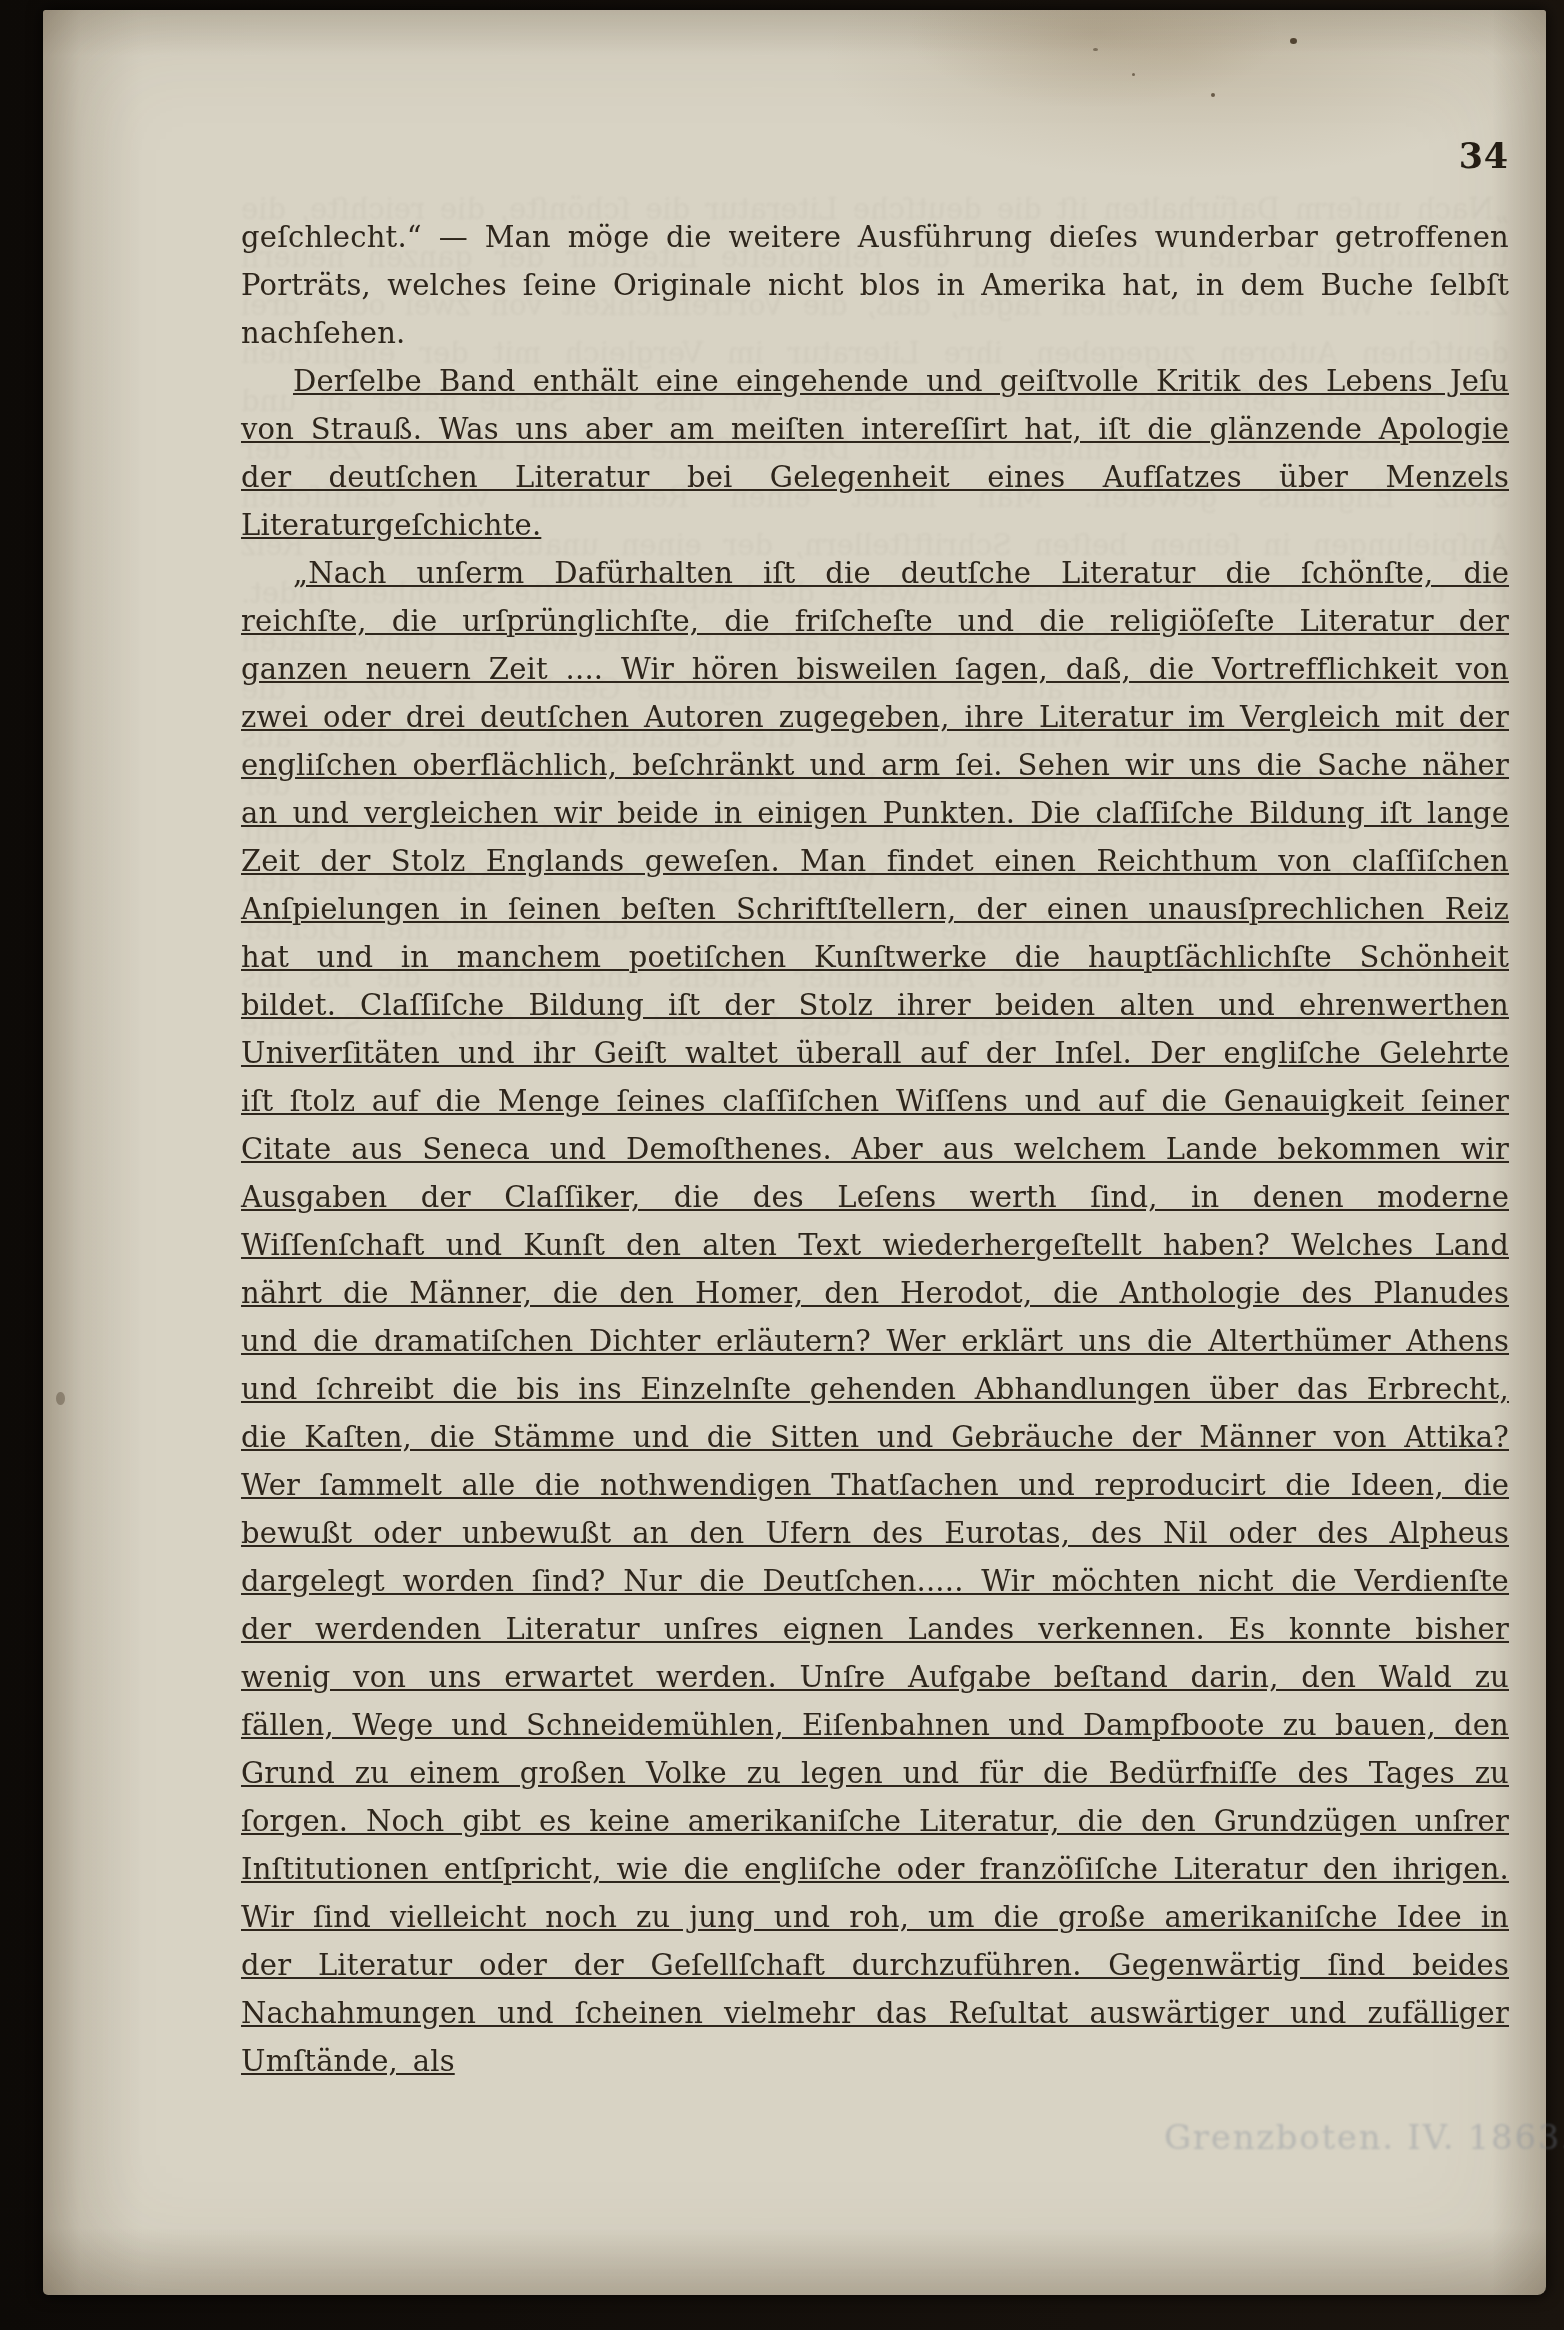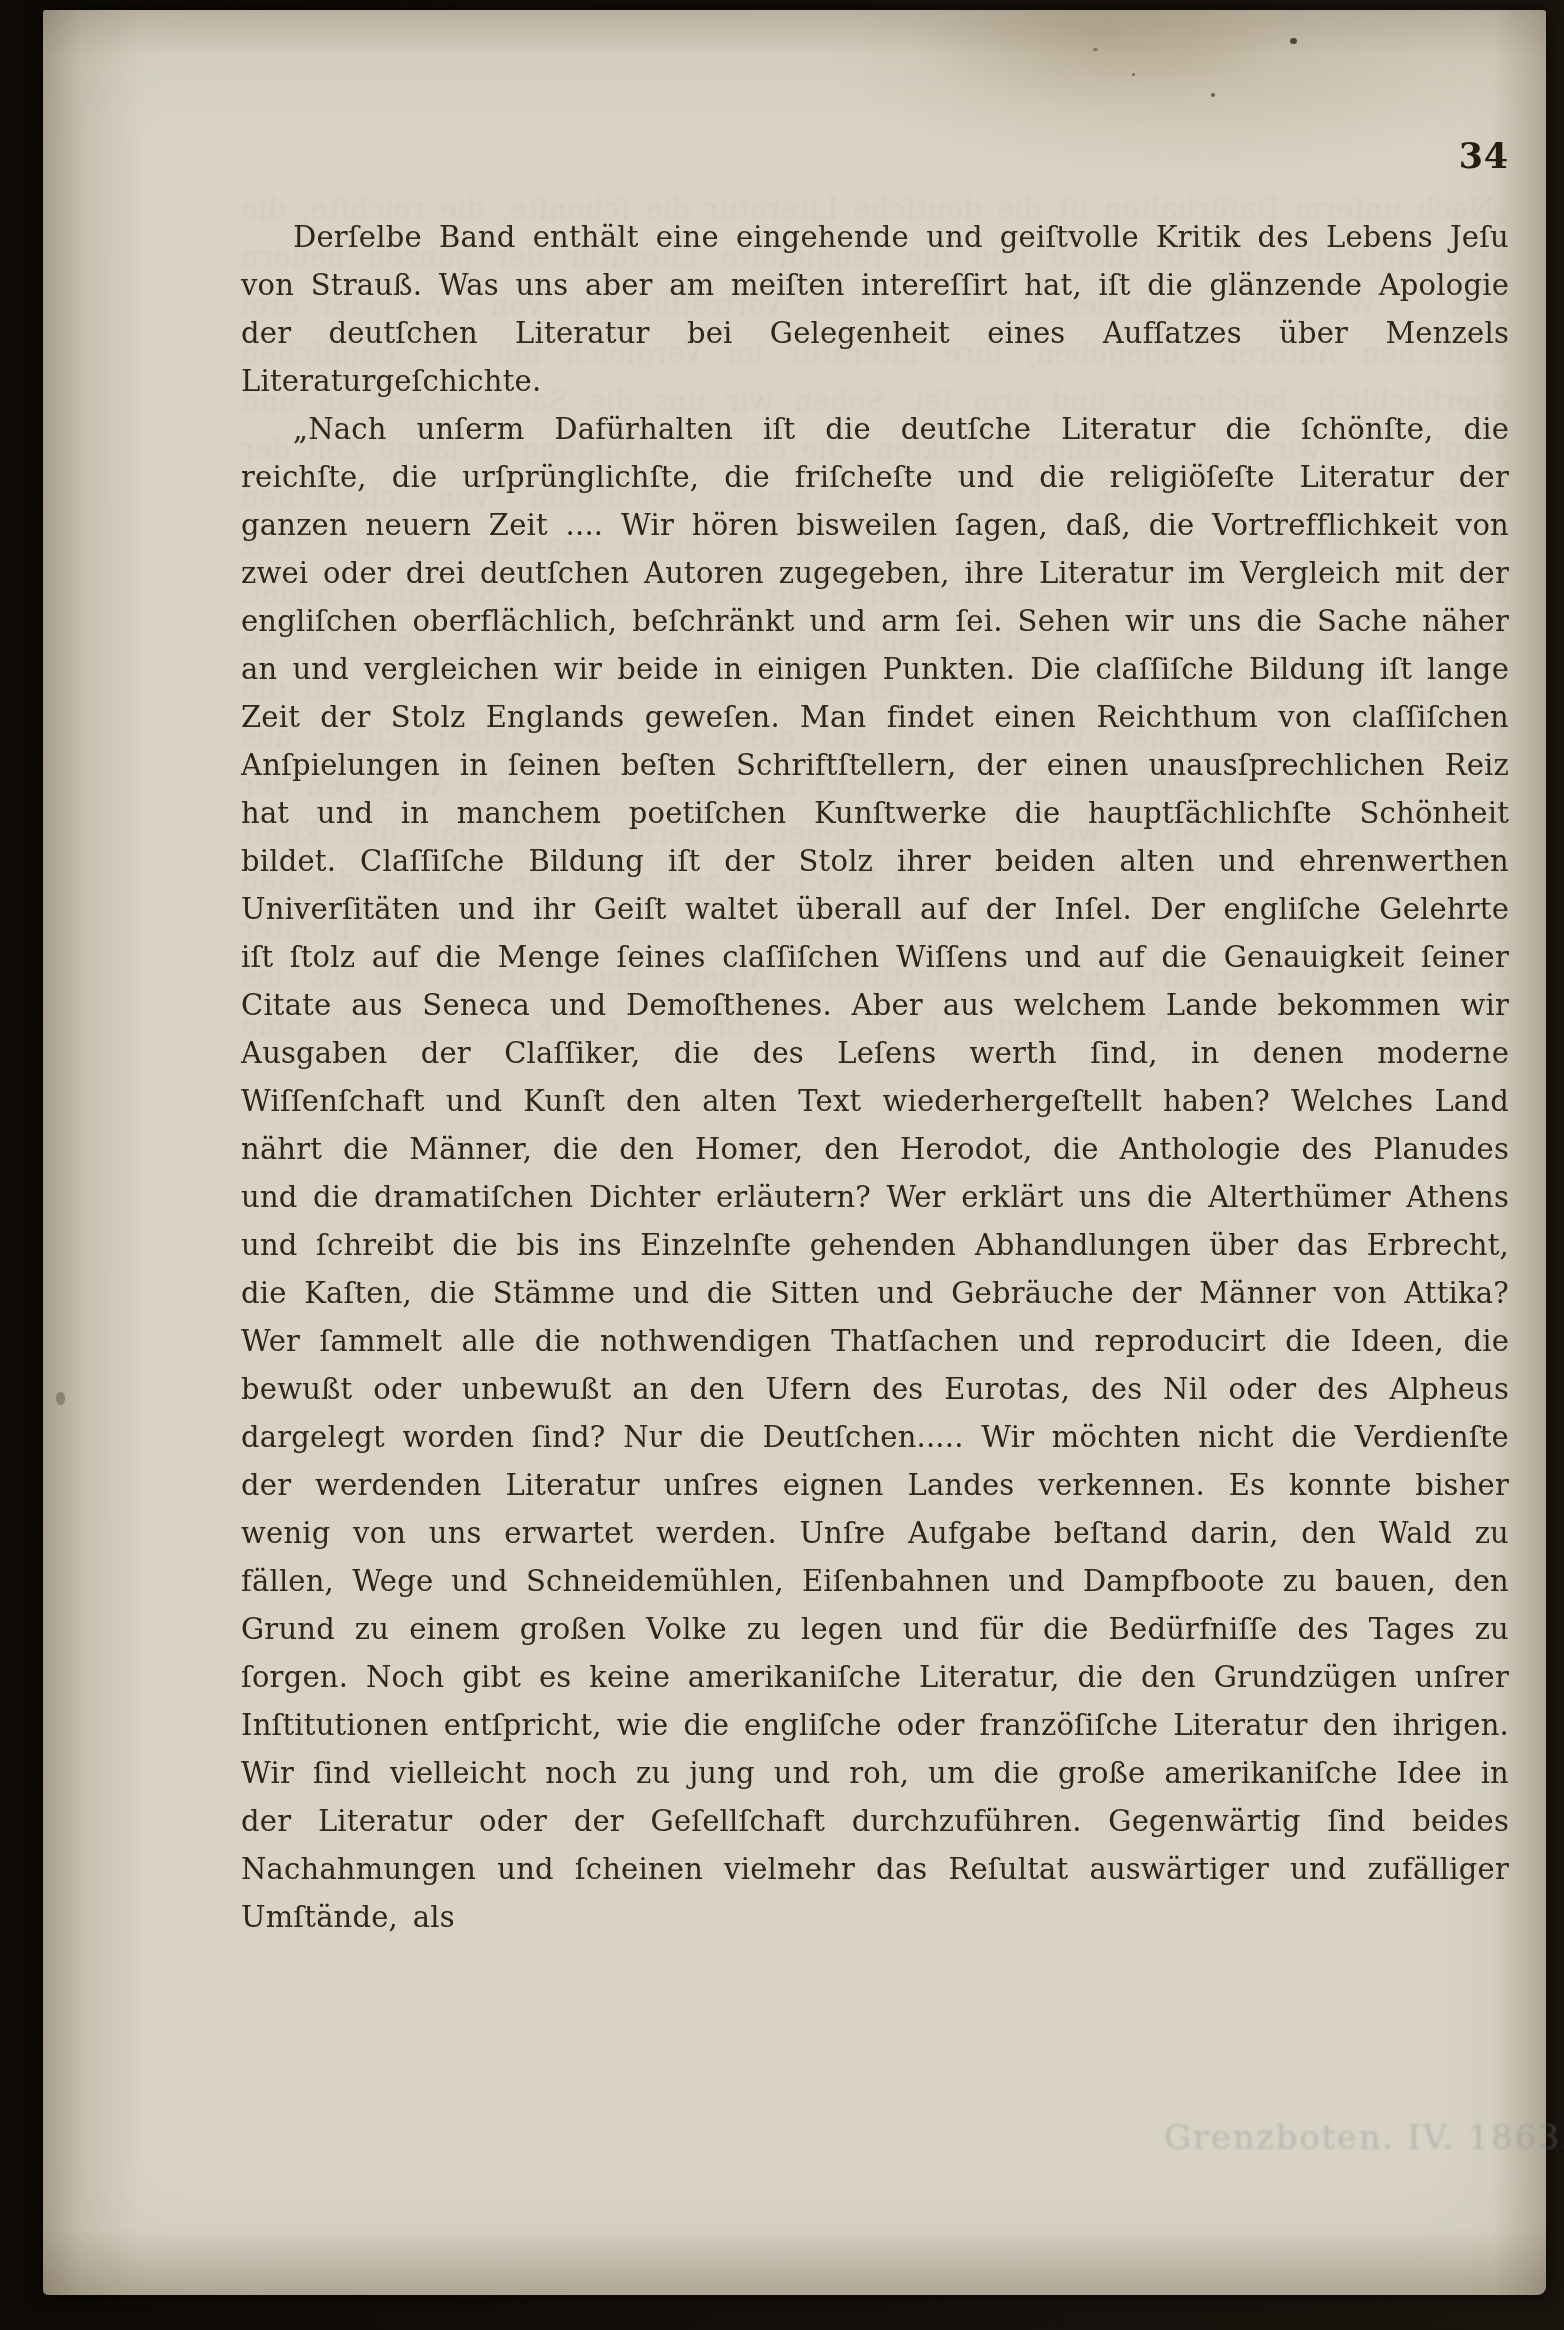--- a/index.html
+++ b/index.html
@@ -75,20 +75,21 @@
     font-size: 29px;
     line-height: 48px;
     text-align: justify;
     word-spacing: 0.18em;
     letter-spacing: 0.2px;
     color: #2e261c;
     text-rendering: optimizeLegibility;
   }
   p.para.indent {
     text-indent: 52px;
+    text-decoration: underline;
   }
   .footer-ghost {
     position: absolute;
     left: 1121px;
     top: 2107px;
     font-size: 34px;
     letter-spacing: 1.7px;
     color: #7d8796;
     opacity: 0.35;
     filter: blur(0.8px);
@@ -109,20 +110,21 @@
 <body>
 
 <div class="scan">
   <div class="page">
 
     <div class="ghost">„Nach unſerm Dafürhalten iſt die deutſche Literatur die ſchönſte, die reichſte, die urſprünglichſte, die friſcheſte und die religiöſeſte Literatur der ganzen neuern Zeit .... Wir hören bisweilen ſagen, daß, die Vortrefflichkeit von zwei oder drei deutſchen Autoren zugegeben, ihre Literatur im Vergleich mit der engliſchen oberflächlich, beſchränkt und arm ſei. Sehen wir uns die Sache näher an und vergleichen wir beide in einigen Punkten. Die claſſiſche Bildung iſt lange Zeit der Stolz Englands geweſen. Man findet einen Reichthum von claſſiſchen Anſpielungen in ſeinen beſten Schriftſtellern, der einen unausſprechlichen Reiz hat und in manchem poetiſchen Kunſtwerke die hauptſächlichſte Schönheit bildet. Claſſiſche Bildung iſt der Stolz ihrer beiden alten und ehrenwerthen Univerſitäten und ihr Geiſt waltet überall auf der Inſel. Der engliſche Gelehrte iſt ſtolz auf die Menge ſeines claſſiſchen Wiſſens und auf die Genauigkeit ſeiner Citate aus Seneca und Demoſthenes. Aber aus welchem Lande bekommen wir Ausgaben der Claſſiker, die des Leſens werth ſind, in denen moderne Wiſſenſchaft und Kunſt den alten Text wiederhergeſtellt haben? Welches Land nährt die Männer, die den Homer, den Herodot, die Anthologie des Planudes und die dramatiſchen Dichter erläutern? Wer erklärt uns die Alterthümer Athens und ſchreibt die bis ins Einzelnſte gehenden Abhandlungen über das Erbrecht, die Kaſten, die Stämme und die Sitten und Gebräuche der Männer von Attika? Wer ſammelt alle die nothwendigen Thatſachen und reproducirt die Ideen, die bewußt oder unbewußt an den Ufern des Eurotas, des Nil oder des Alpheus dargelegt worden ſind? Nur die Deutſchen..... Wir möchten nicht die Verdienſte der werdenden Literatur unſres eignen Landes verkennen. Es konnte bisher wenig von uns erwartet werden. Unſre Aufgabe beſtand darin, den Wald zu fällen, Wege und Schneidemühlen, Eiſenbahnen und Dampfboote zu bauen, den Grund zu einem großen Volke zu legen und für die Bedürfniſſe des Tages zu ſorgen. Noch gibt es keine amerikaniſche Literatur, die den Grundzügen unſrer Inſtitutionen entſpricht, wie die engliſche oder franzöſiſche Literatur den ihrigen. Wir ſind vielleicht noch zu jung und roh, um die große amerikaniſche Idee in der Literatur oder der Geſellſchaft durchzuführen. Gegenwärtig ſind beides Nachahmungen und ſcheinen vielmehr das Reſultat auswärtiger und zufälliger Umſtände, als</div>
 
     <div class="content">
       <div class="page-number">34</div>
 
+      <p class="para">geſchlecht.“ — Man möge die weitere Ausführung dieſes wunderbar getroffenen Porträts, welches ſeine Originale nicht blos in Amerika hat, in dem Buche ſelbſt nachſehen.</p>
 
       <p class="para indent">Derſelbe Band enthält eine eingehende und geiſtvolle Kritik des Lebens Jeſu von Strauß. Was uns aber am meiſten intereſſirt hat, iſt die glänzende Apologie der deutſchen Literatur bei Gelegenheit eines Aufſatzes über Menzels Literaturgeſchichte.</p>
 
       <p class="para indent">„Nach unſerm Dafürhalten iſt die deutſche Literatur die ſchönſte, die reichſte, die urſprünglichſte, die friſcheſte und die religiöſeſte Literatur der ganzen neuern Zeit .... Wir hören bisweilen ſagen, daß, die Vortrefflichkeit von zwei oder drei deutſchen Autoren zugegeben, ihre Literatur im Vergleich mit der engliſchen oberflächlich, beſchränkt und arm ſei. Sehen wir uns die Sache näher an und vergleichen wir beide in einigen Punkten. Die claſſiſche Bildung iſt lange Zeit der Stolz Englands geweſen. Man findet einen Reichthum von claſſiſchen Anſpielungen in ſeinen beſten Schriftſtellern, der einen unausſprechlichen Reiz hat und in manchem poetiſchen Kunſtwerke die hauptſächlichſte Schönheit bildet. Claſſiſche Bildung iſt der Stolz ihrer beiden alten und ehrenwerthen Univerſitäten und ihr Geiſt waltet überall auf der Inſel. Der engliſche Gelehrte iſt ſtolz auf die Menge ſeines claſſiſchen Wiſſens und auf die Genauigkeit ſeiner Citate aus Seneca und Demoſthenes. Aber aus welchem Lande bekommen wir Ausgaben der Claſſiker, die des Leſens werth ſind, in denen moderne Wiſſenſchaft und Kunſt den alten Text wiederhergeſtellt haben? Welches Land nährt die Männer, die den Homer, den Herodot, die Anthologie des Planudes und die dramatiſchen Dichter erläutern? Wer erklärt uns die Alterthümer Athens und ſchreibt die bis ins Einzelnſte gehenden Abhandlungen über das Erbrecht, die Kaſten, die Stämme und die Sitten und Gebräuche der Männer von Attika? Wer ſammelt alle die nothwendigen Thatſachen und reproducirt die Ideen, die bewußt oder unbewußt an den Ufern des Eurotas, des Nil oder des Alpheus dargelegt worden ſind? Nur die Deutſchen..... Wir möchten nicht die Verdienſte der werdenden Literatur unſres eignen Landes verkennen. Es konnte bisher wenig von uns erwartet werden. Unſre Aufgabe beſtand darin, den Wald zu fällen, Wege und Schneidemühlen, Eiſenbahnen und Dampfboote zu bauen, den Grund zu einem großen Volke zu legen und für die Bedürfniſſe des Tages zu ſorgen. Noch gibt es keine amerikaniſche Literatur, die den Grundzügen unſrer Inſtitutionen entſpricht, wie die engliſche oder franzöſiſche Literatur den ihrigen. Wir ſind vielleicht noch zu jung und roh, um die große amerikaniſche Idee in der Literatur oder der Geſellſchaft durchzuführen. Gegenwärtig ſind beides Nachahmungen und ſcheinen vielmehr das Reſultat auswärtiger und zufälliger Umſtände, als</p>
     </div>
 
     <div class="footer-ghost">Grenzboten. IV. 1863.</div>
 
     <div class="speck s1"></div>
     <div class="speck s2"></div>

